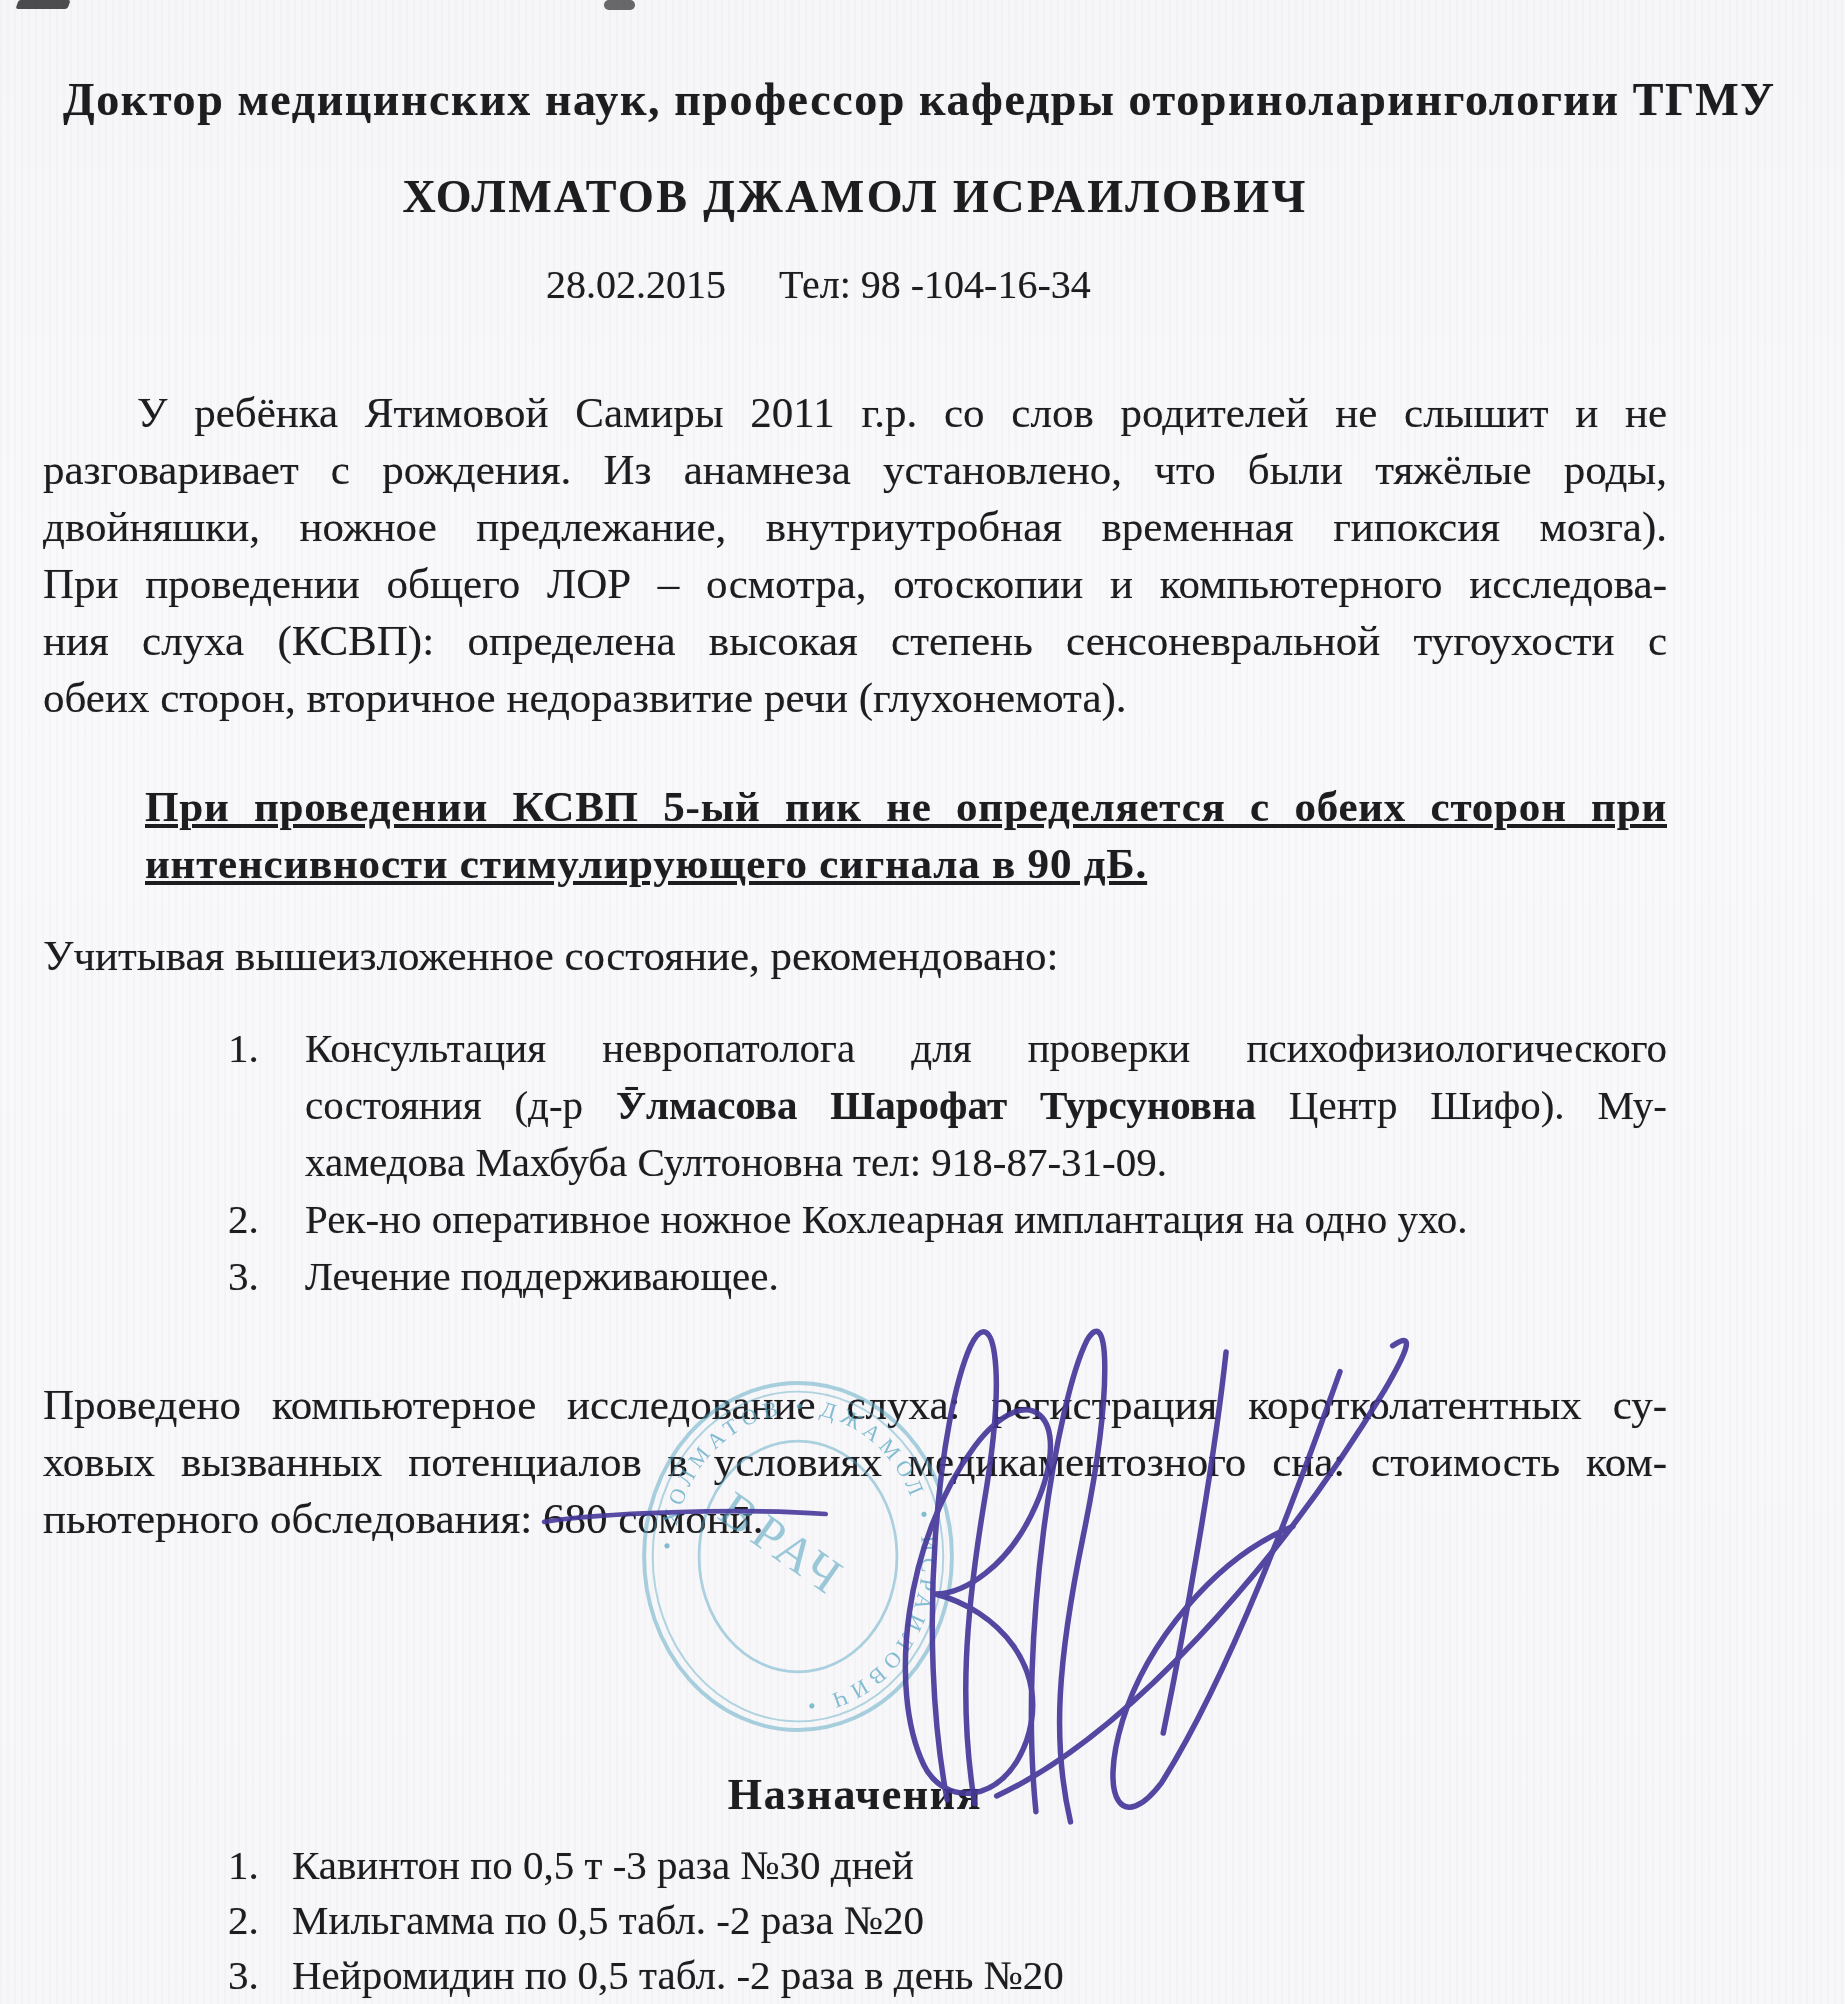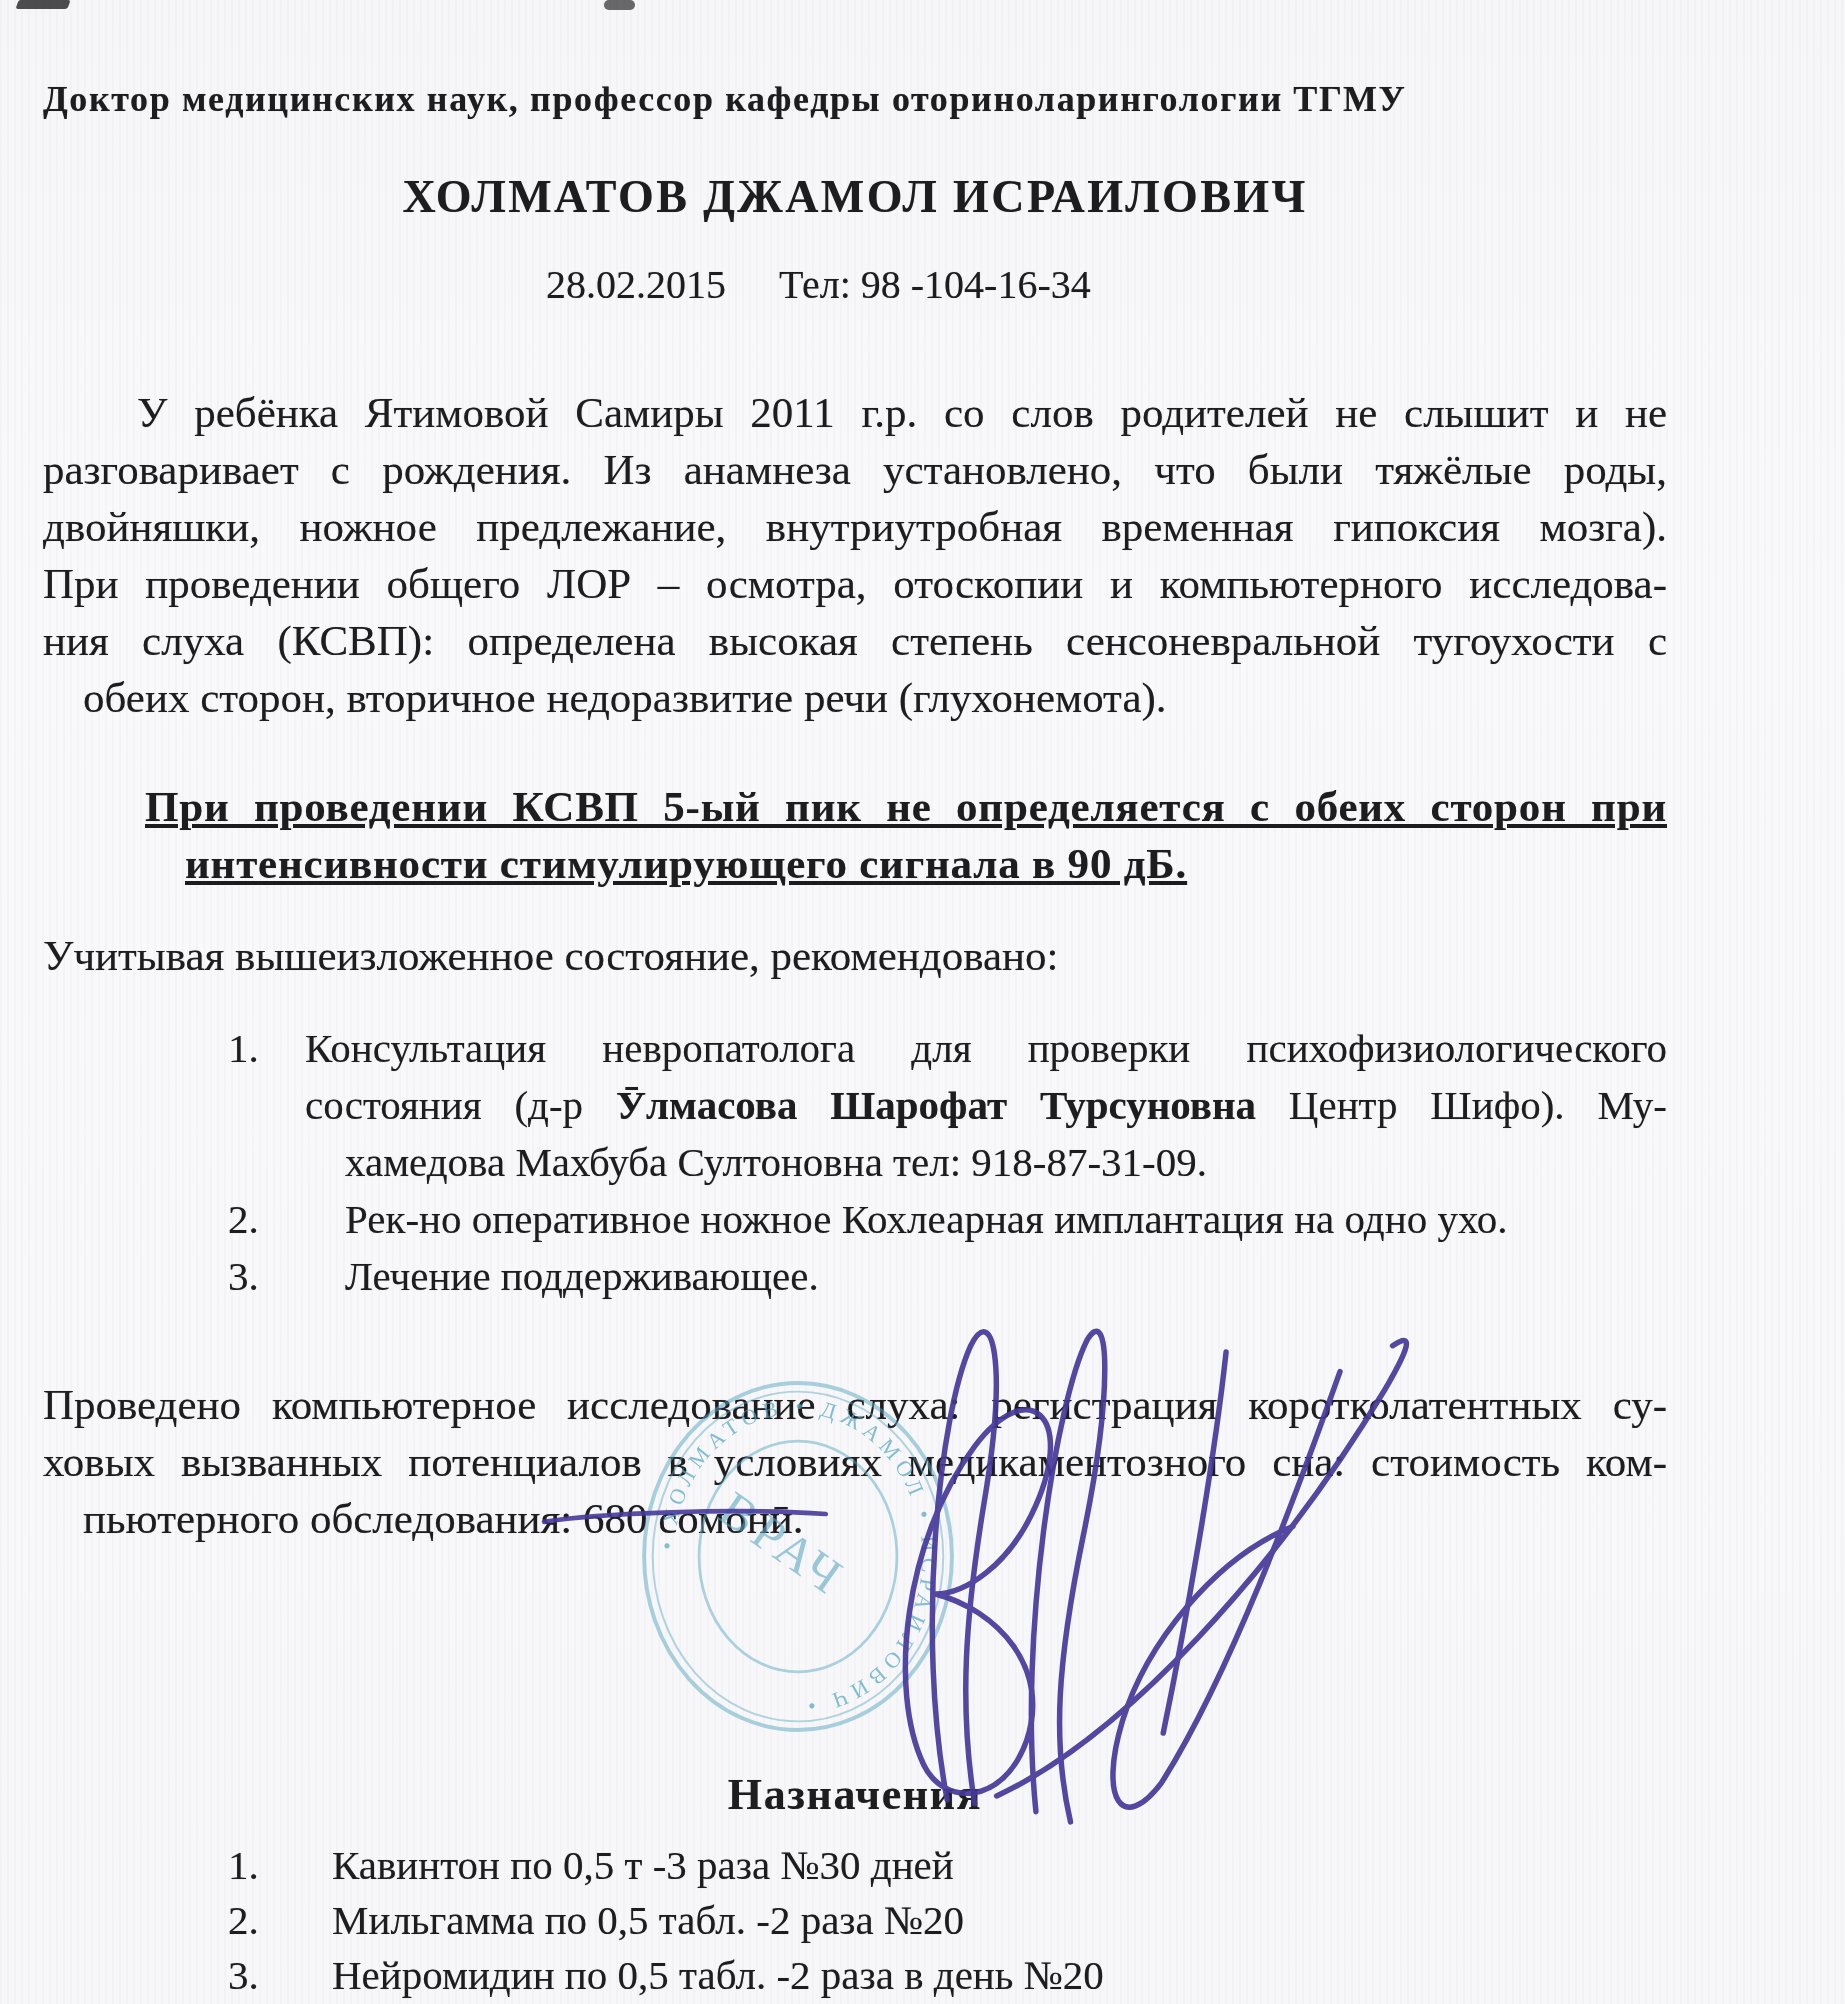--- a/index.html
+++ b/index.html
@@ -13,38 +13,39 @@
     overflow:hidden;
     font-family:"Liberation Serif","DejaVu Serif",serif;
     color:#1d1c1f;
   }
   .content{
     position:relative;
     padding:75px 178px 0 43px;
   }
   .txt{ text-shadow:0 0 0.8px rgba(45,45,55,.45); }
   .h1{
-    font-size:36px;line-height:49px;font-weight:700;letter-spacing:1.6px;
+    font-size:46px;line-height:49px;font-weight:700;letter-spacing:1.6px;
     white-space:nowrap;
+    margin-left:20px;
   }
   .name{
     margin-top:44px;
     font-size:46px;line-height:57px;font-weight:700;letter-spacing:2.4px;
     text-align:center;
   }
   .dateline{
     margin-top:31px;margin-left:503px;
     font-size:40px;line-height:57px;
     white-space:nowrap;
   }
   .dateline .phone{ margin-left:53px; }
   .para{ font-size:43px;line-height:57px; }
   .p1{ margin-top:71px; }
   .j{ text-align:justify; text-align-last:justify; }
-  .plain{ text-align:left;margin-left:40px; }
+  .plain{ text-align:left; }
   .indent{ text-indent:94px; }
   .bold-para{
     margin-top:52px;margin-left:102px;
     font-weight:700;letter-spacing:0.8px;text-decoration:underline;
   }
   .intro{ margin-top:35px;}
   .list{ font-size:41px;line-height:57px; }
   .list1{ margin-top:36px;margin-left:185px; }
   .li{ display:flex;align-items:flex-start; }
   .list1 .num{ flex:0 0 77px; }

